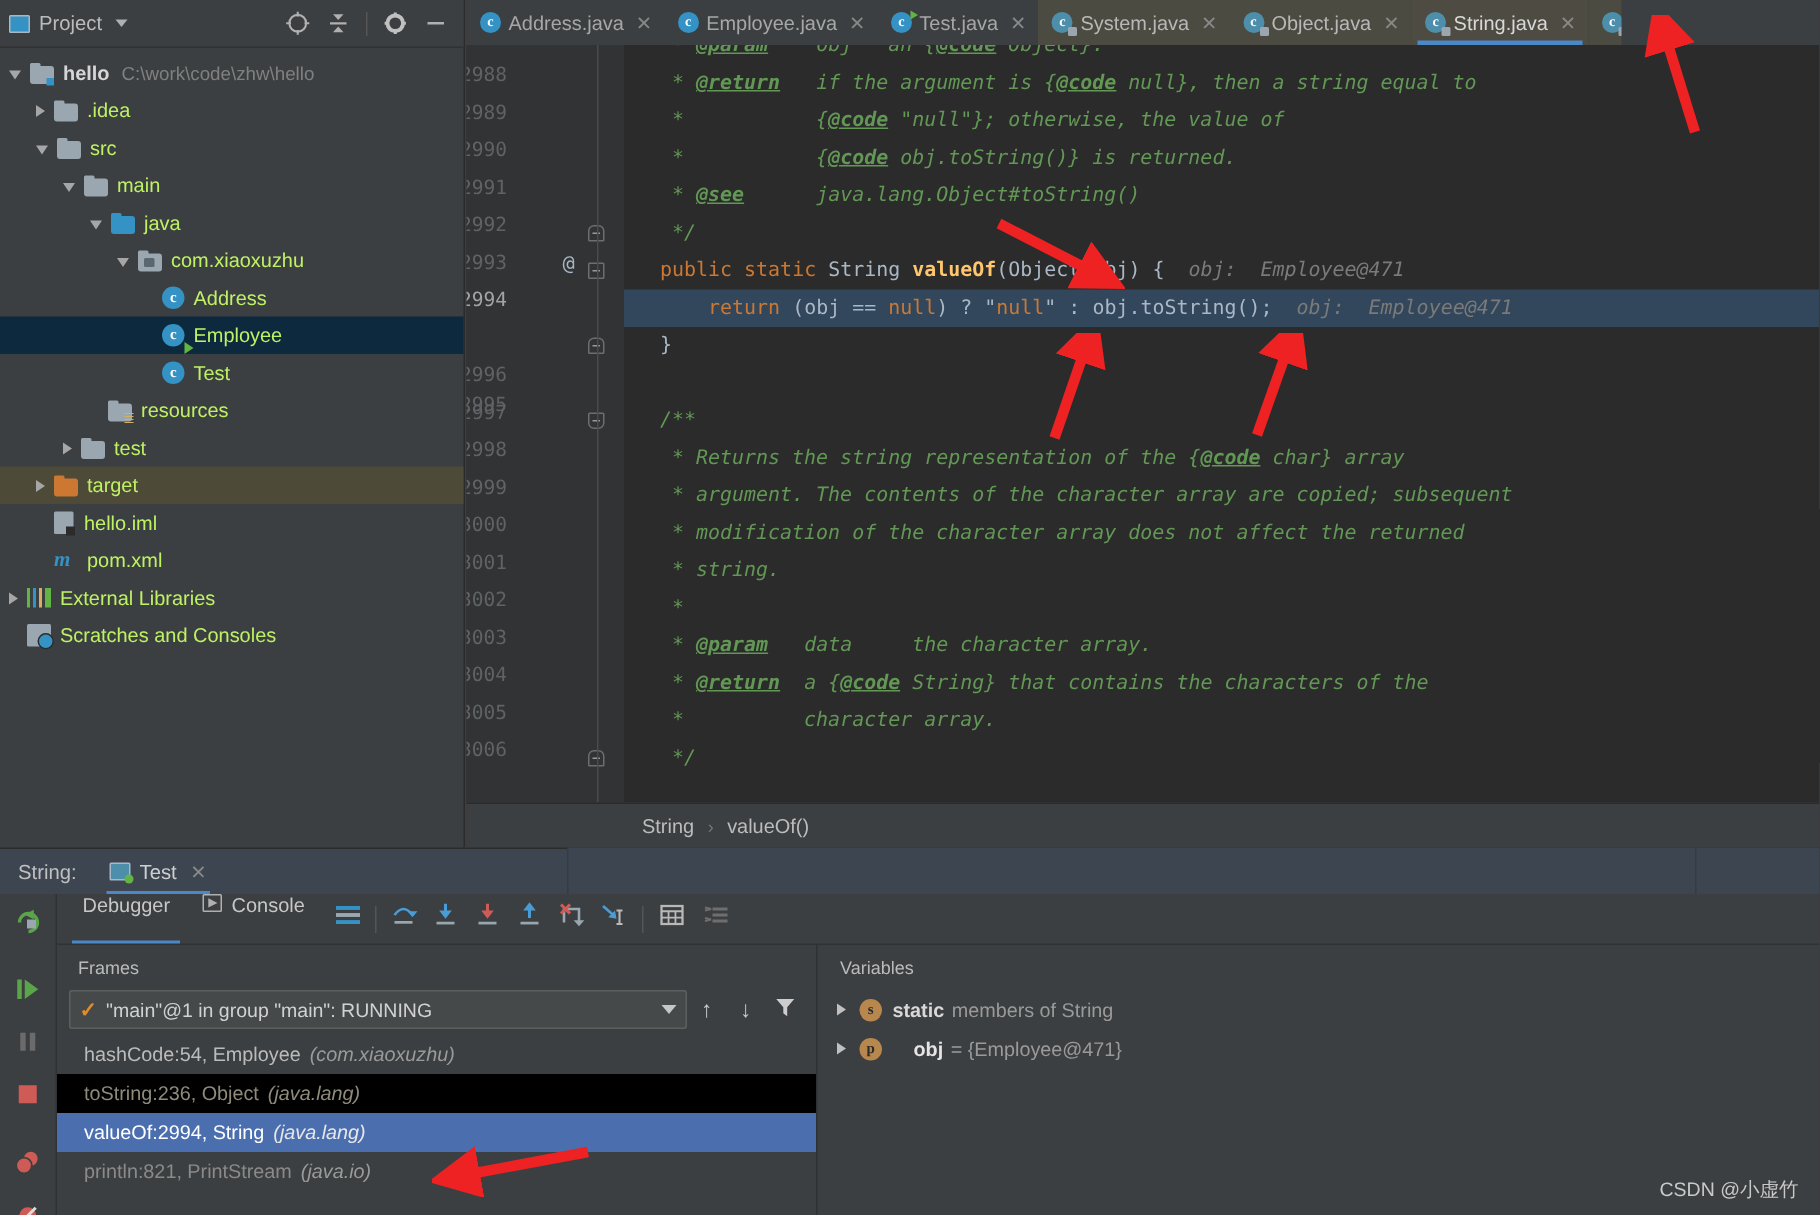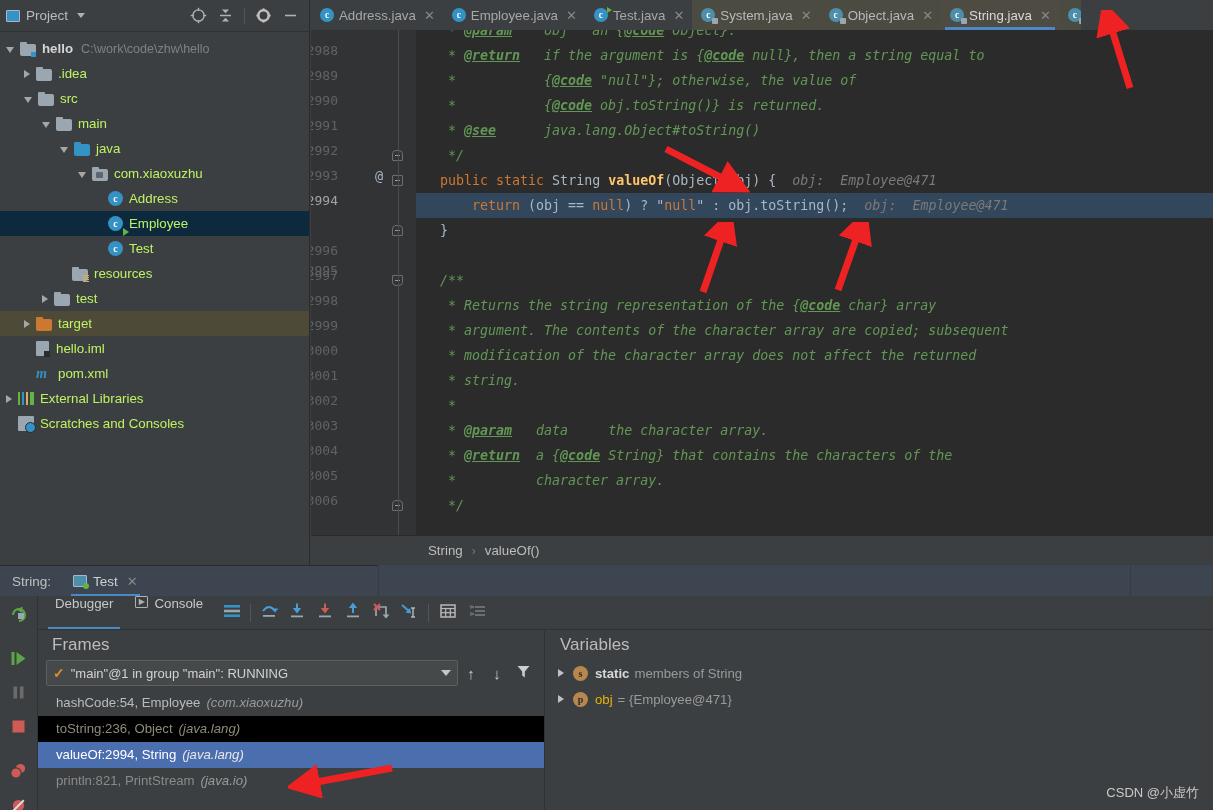--- a/index.html
+++ b/index.html
@@ -191,21 +191,21 @@
   .dbtab {
     height:33px; display:flex; gap:6px; padding:0 11px;
     font-size:13.3px; color:#c7c7c7; position:relative;
   }
   .dbtab.on:after{content:"";position:absolute;left:4px;right:4px;bottom:0;height:2.5px;background:#4a88c7;}
   .console-ic{ width:13px;height:12px;border:1.5px solid #b0b0b0;border-radius:1px;
     font-size:8px;line-height:10px;color:#b0b0b0;text-align:center;flex:none;}
 
   #frames-pane { position:absolute; left:0; top:34px; width:507px; bottom:0;
     border-right:1px solid #2f3133; }
-  .pane-title { height:30px; line-height:30px; padding-left:14px; font-size:17px; color:#bbbbbb; }
+  .pane-title { height:30px; line-height:30px; padding-left:14px; font-size:12px; color:#bbbbbb; }
   #thread-row { display:flex; align-items:center; gap:0; padding:0 8px 0 8px; }
   #thread-combo {
     flex:1; height:26px; background:#45494a; border:1px solid #5e6060; border-radius:2px;
     display:flex; align-items:center; padding:0 6px; font-size:13px; color:#d2d2d2;
   }
   .check { color:#e08c28; font-size:14px; margin-right:6px; font-weight:bold; }
   .combo-caret{ margin-left:auto; width:0;height:0;border-left:5px solid transparent;
     border-right:5px solid transparent;border-top:6px solid #c6c6c6;}
   .frm-btn { width:26px; text-align:center; color:#c9c9c9; font-size:15px; }
   .frame-row {
@@ -220,21 +220,21 @@
 
   #vars-pane { position:absolute; left:508px; top:34px; right:0; bottom:0; }
   .var-row { height:26px; display:flex; align-items:center; padding-left:12px; font-size:13.2px; }
   .var-arrow{ width:0;height:0;border-top:4.5px solid transparent;border-bottom:4.5px solid transparent;
     border-left:6px solid #c0c0c0; margin-right:9px; flex:none;}
   .vbadge{ width:15px;height:15px;border-radius:50%;background:#b8874d;color:#2b2b2b;
     font-size:10px;font-weight:bold;line-height:15px;text-align:center;margin-right:7px;flex:none;
     font-family:"Liberation Serif",serif;}
   .vstatic{ color:#d8d8d8; font-weight:bold; }
   .vsub{ color:#9a9a9a; margin-left:5px; }
-  .vname{ color:#eab308; font-weight:normal; }
+  .vname{ color:#e5e5e5; font-weight:bold;margin-left:14px; }
   .vval{ color:#9a9a9a; margin-left:5px; }
 
   #watermark { position:absolute; right:14px; bottom:8px; font-size:13px; color:#c9c9c9; }
 
   
   .arrow-svg { position:absolute; pointer-events:none; }
 </style>
 </head>
 <body>
 

